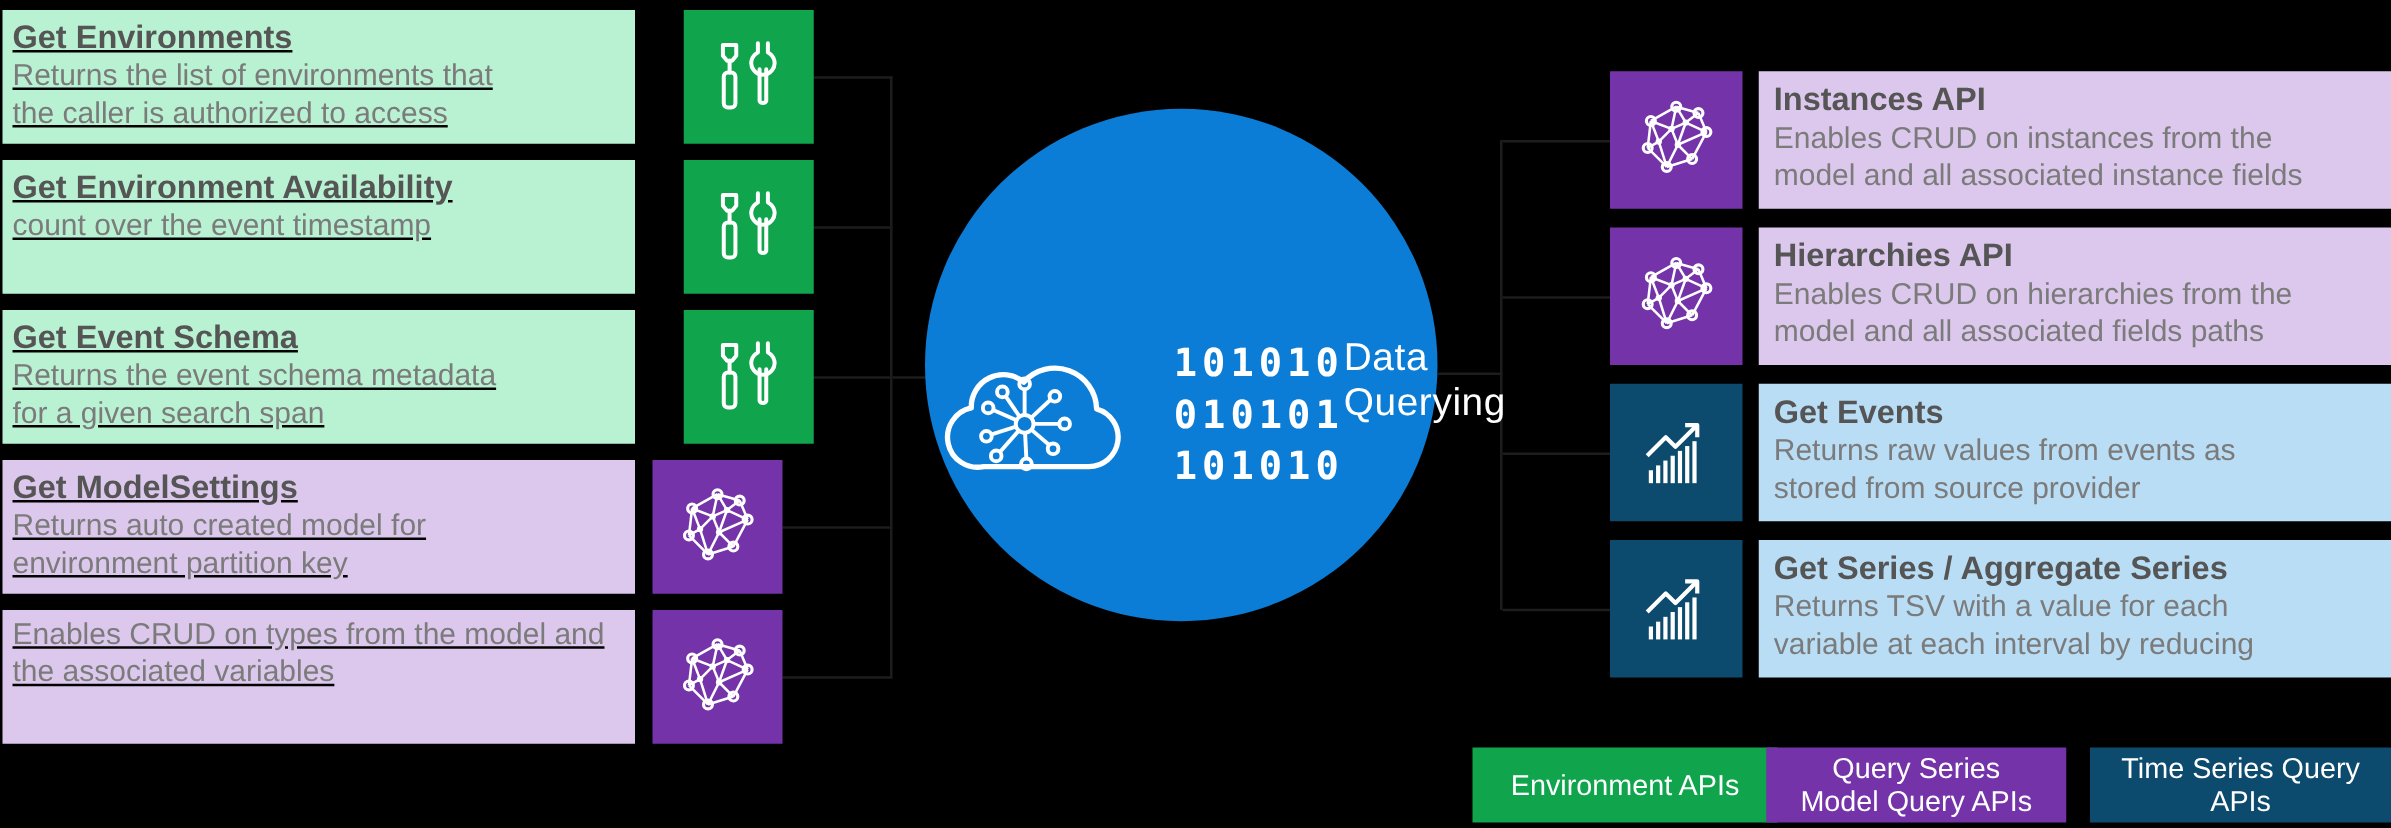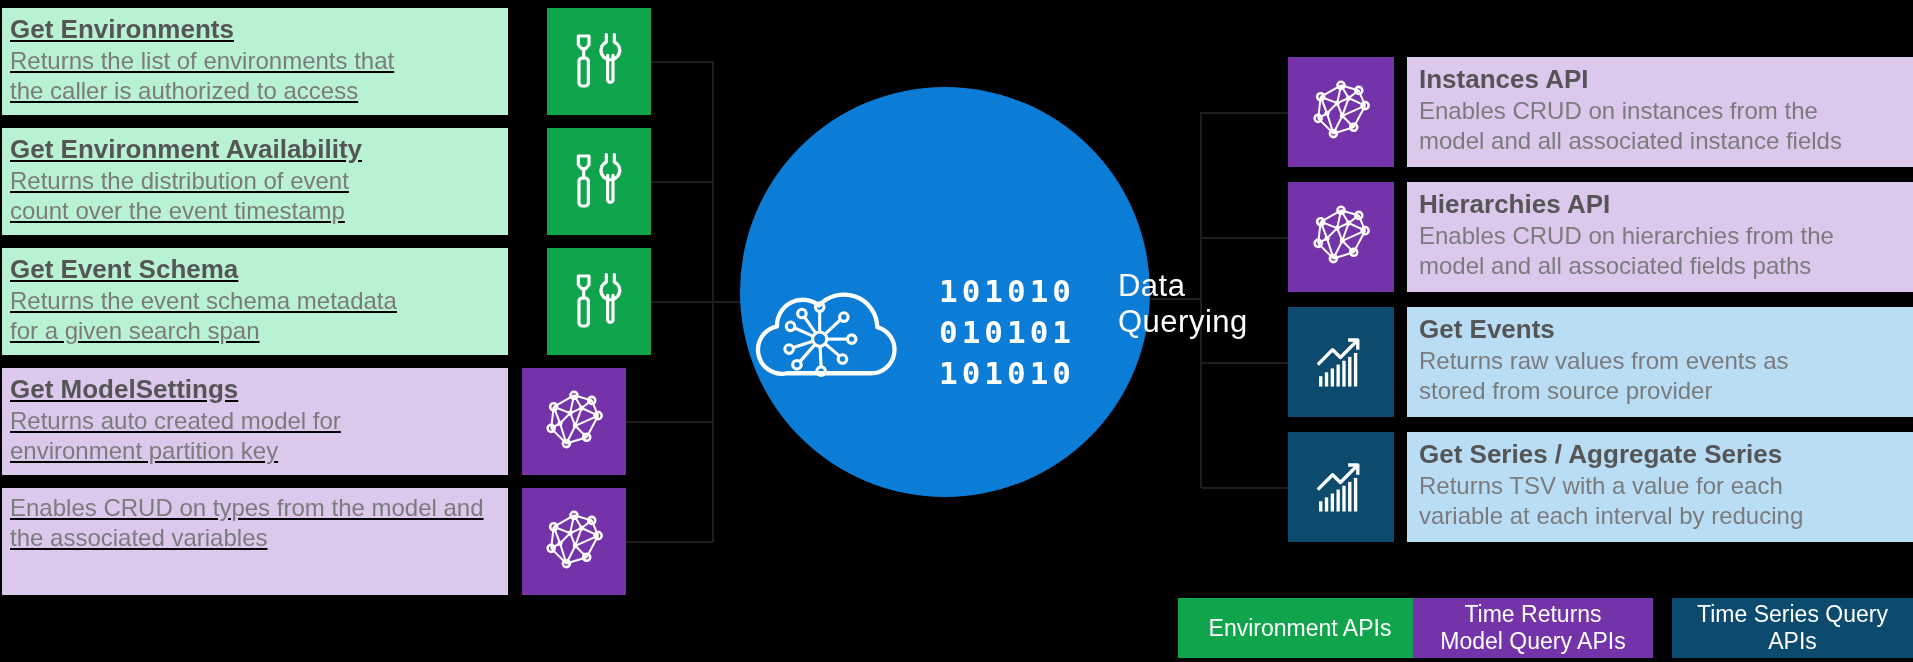--- a/index.html
+++ b/index.html
@@ -23,21 +23,21 @@
   .purple-bg{background:#7433A9;}
   .blue-bg{background:#0c4a6e;}
   .connector{position:absolute;background:#1d1d1d;}
   .h-line{height:2px;}
   .v-line{width:2px;}
   .circle{position:absolute;left:740px;top:87px;width:410px;height:410px;border-radius:50%;
           background:#0B7DD7;display:flex;align-items:center;}
   .circle-row{display:flex;align-items:center;gap:14px;margin-top:80px;}
   .binary{font-family:"DejaVu Sans Mono", monospace;color:#fff;font-size:31px;
           letter-spacing:4px;line-height:41px;font-weight:600;text-align:center;}
-  .circle-label{margin-top:24px;color:#fff;font-size:31px;font-weight:400;letter-spacing:0.5px;margin-left:43px;}
+  .circle-label{margin-top:24px;color:#fff;font-size:31px;font-weight:400;letter-spacing:0.5px;}
   .legend-box{position:absolute;top:598px;height:60px;display:flex;flex-direction:column;
               align-items:center;justify-content:center;color:#fff;font-size:23px;line-height:27px;
               text-align:center;}
   svg{display:block;}
 </style>
 </head>
 <body>
 
 <div class="stage">
 
@@ -69,21 +69,20 @@
         <rect x="9" y="21" width="7" height="21" rx="2.5"></rect>
         <path d="M29.5 3.5 v5.5 a7 7 0 1 0 6 0 V3.5"></path>
         <path d="M30.5 19 v19 a2.2 2.2 0 0 0 4 0 V19"></path>
       </svg>
     </div>
   </div>
 
   <div class="card left-card" style="top:128px;">
     <div class="card-text mint">
       <div class="card-title">Get Environment Availability</div>
-      <div class="card-desc">Returns the distribution of event</div>
       <div class="card-desc">count over the event timestamp</div>
     </div>
     <div class="card-icon green-bg">
       <svg width="64" height="64" viewBox="0 0 48 48" fill="none" stroke="#fff" stroke-width="2.4" stroke-linecap="round" stroke-linejoin="round">
         <path d="M8.5 4.5 h8 v6.5 l-2.5 3 h-3 l-2.5 -3 z"></path>
         <line x1="12.5" y1="14" x2="12.5" y2="21"></line>
         <rect x="9" y="21" width="7" height="21" rx="2.5"></rect>
         <path d="M29.5 3.5 v5.5 a7 7 0 1 0 6 0 V3.5"></path>
         <path d="M30.5 19 v19 a2.2 2.2 0 0 0 4 0 V19"></path>
       </svg>
@@ -392,21 +391,21 @@
       <div class="card-title">Get Series / Aggregate Series</div>
       <div class="card-desc">Returns TSV with a value for each</div>
       <div class="card-desc">variable at each interval by reducing</div>
     </div>
   </div>
 
   <div class="legend-box green-bg" style="left:1153px;width:244px;">
     <div>Environment APIs</div>
   </div>
   <div class="legend-box purple-bg" style="left:1413px;width:240px;">
-    <div>Time Returns</div>
+    <div>Query Series</div>
     <div>Model Query APIs</div>
   </div>
   <div class="legend-box blue-bg" style="left:1672px;width:241px;">
     <div>Time Series Query</div>
     <div>APIs</div>
   </div>
 
 </div>
 
 </body></html>

